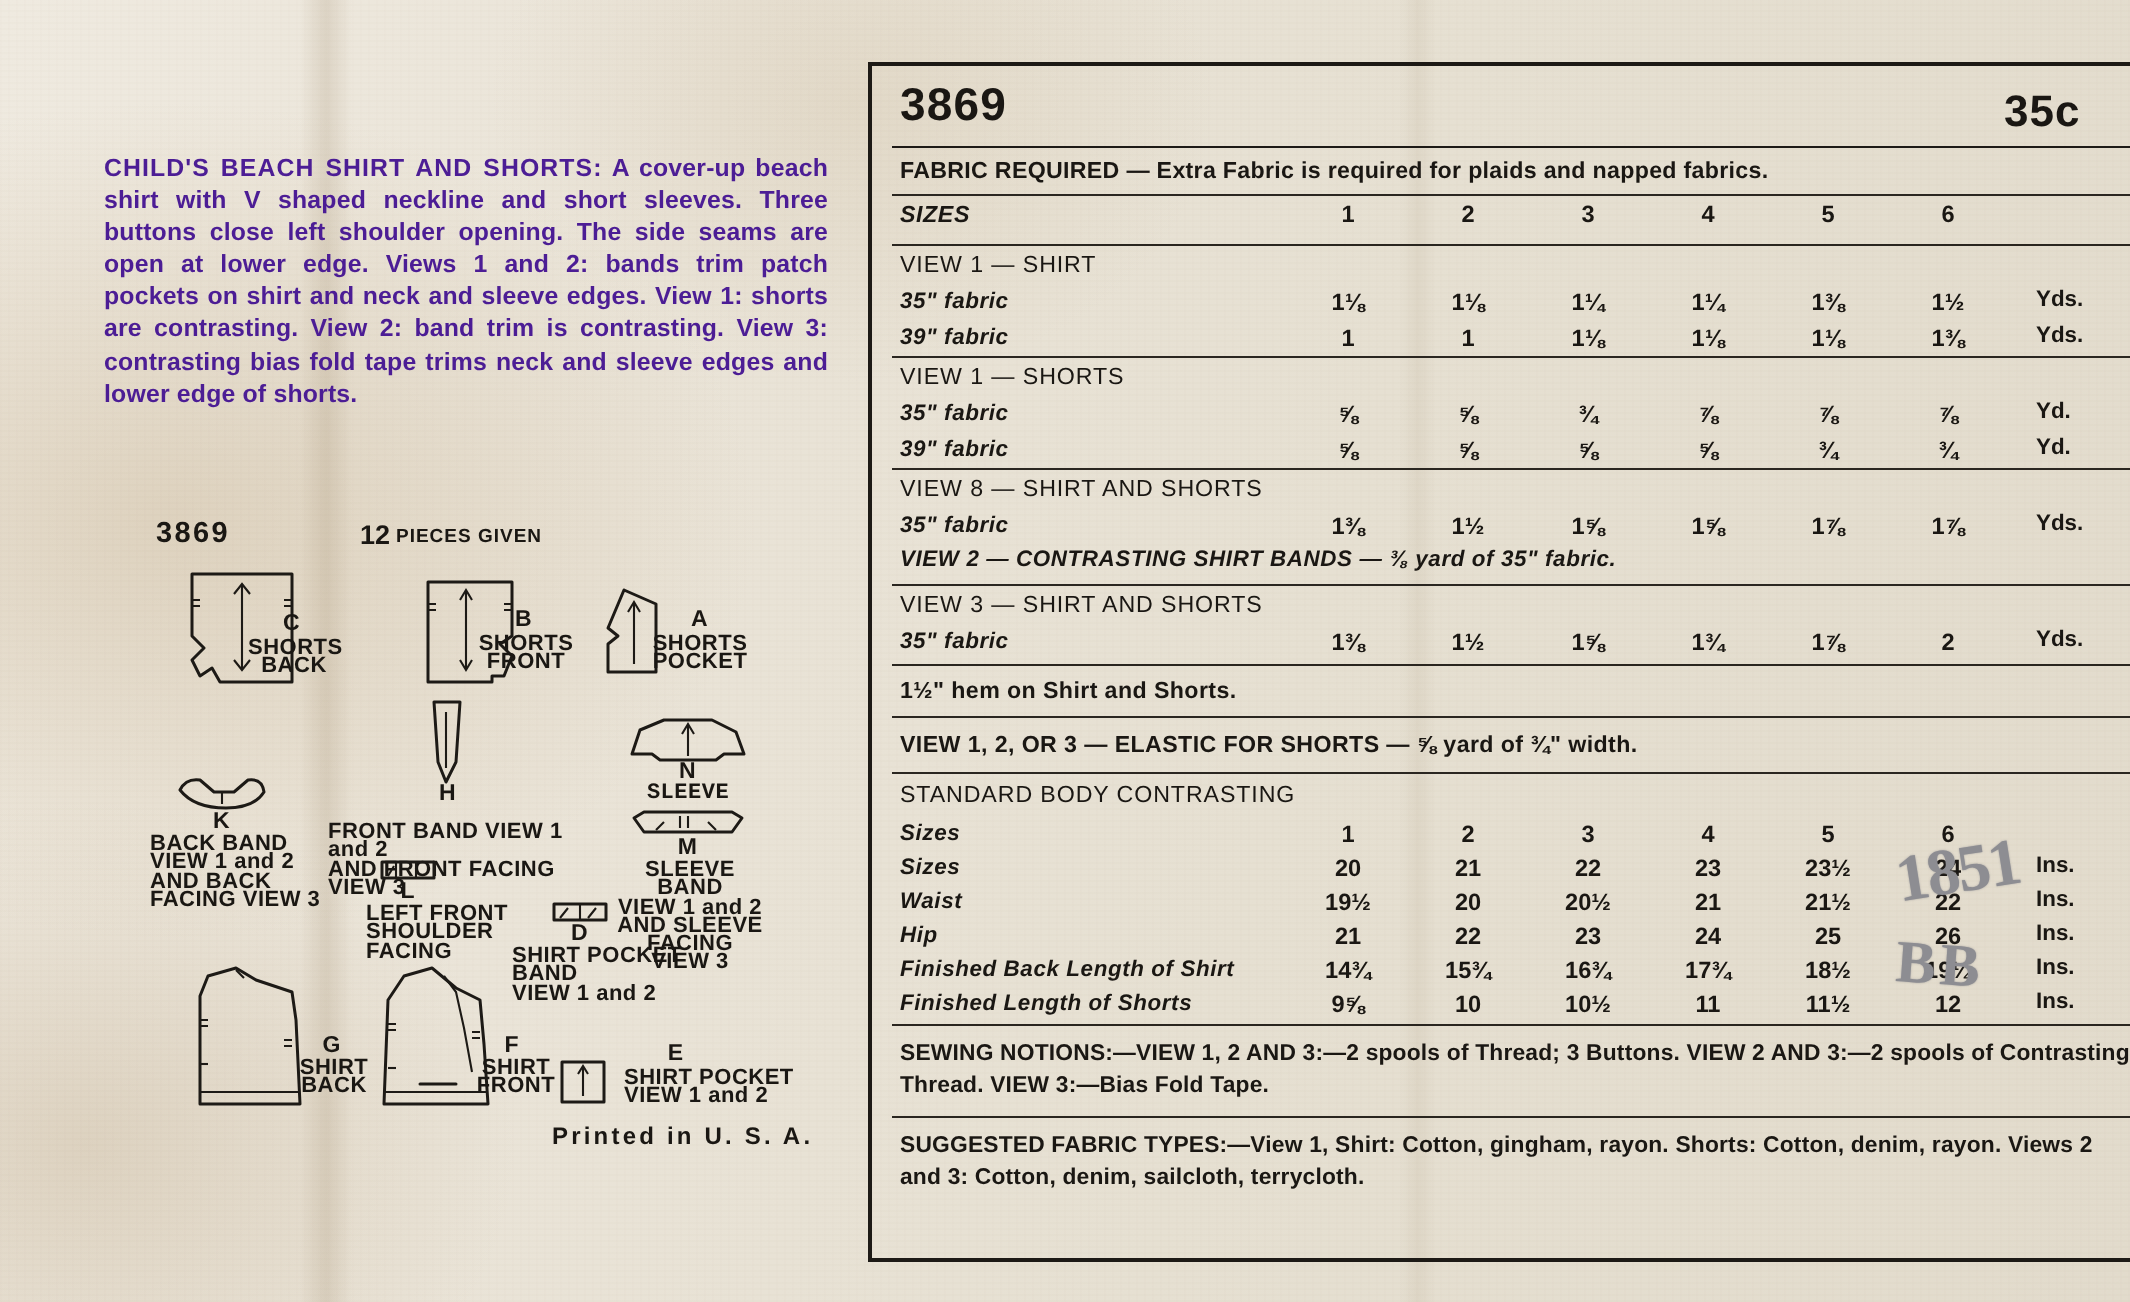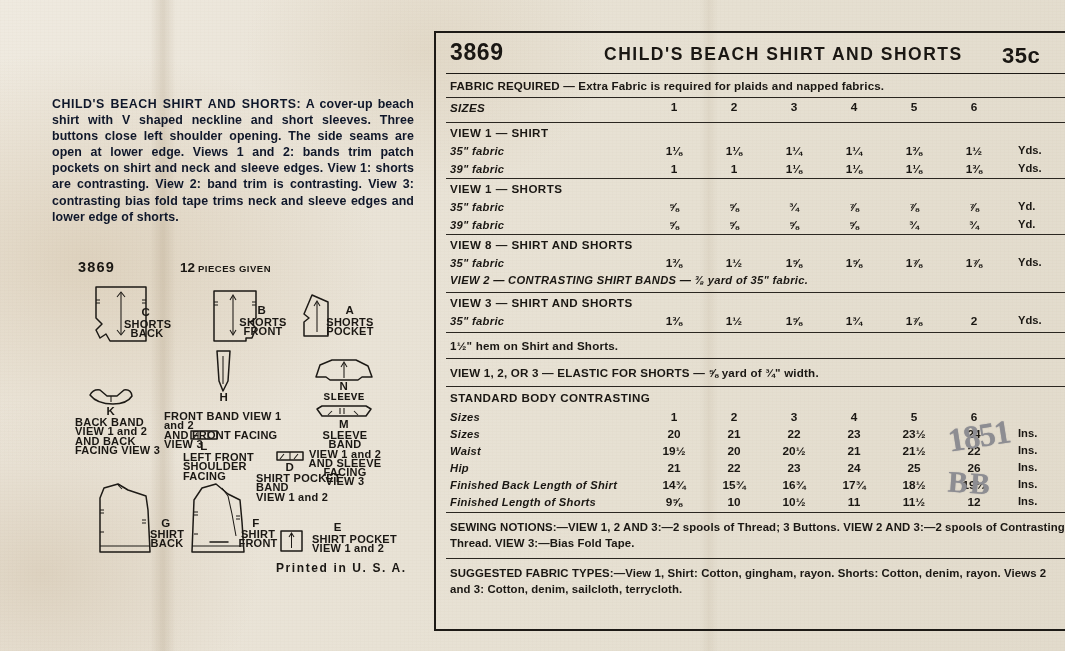--- a/index.html
+++ b/index.html
@@ -25,21 +25,21 @@
       repeating-linear-gradient(0deg, rgba(150,130,100,.05) 0 1px, rgba(0,0,0,0) 1px 3px),
       repeating-linear-gradient(90deg, rgba(150,130,100,.04) 0 1px, rgba(0,0,0,0) 1px 4px);
   }
   .crease{position:absolute;background:linear-gradient(90deg,rgba(255,255,255,0),rgba(160,140,110,.22),rgba(255,255,255,0));}
 
   
   #left{position:absolute;left:0;top:0;width:432px;height:651px;}
   #desc{
     position:absolute;left:52px;top:76px;width:362px;
     font-size:12.4px;line-height:16.1px;font-weight:bold;
-    letter-spacing:.1px;text-align:justify;color:#0f172a;margin-top:20px;
+    letter-spacing:.1px;text-align:justify;color:#4c1d95;
   }
   #desc .lead{letter-spacing:.55px;}
 
   #piecesHead{position:absolute;left:78px;top:259px;width:340px;height:18px;}
   #patNum{position:absolute;left:0;top:0;font-size:14.5px;font-weight:bold;letter-spacing:1.2px;}
   #piecesCount{position:absolute;left:102px;top:1px;font-size:13.5px;font-weight:bold;}
   #piecesLabel{position:absolute;left:120px;top:4px;font-size:9.5px;font-weight:bold;letter-spacing:.5px;}
 
   .piece{position:absolute;}
   .plabel{font-size:11.5px;font-weight:bold;text-align:center;letter-spacing:.6px;line-height:11.5px;}
@@ -66,21 +66,21 @@
   #hdrNum{position:absolute;left:4px;top:6px;font-size:23px;font-weight:bold;letter-spacing:.6px;}
   #hdrTitle{position:absolute;left:158px;top:11px;font-size:17.5px;font-weight:bold;letter-spacing:1.5px;}
   #hdrPrice{position:absolute;left:556px;top:10px;font-size:22px;font-weight:bold;letter-spacing:.5px;}
 
   #fabReq{height:23px;line-height:23px;padding-left:4px;font-size:11.6px;font-weight:bold;letter-spacing:.15px;}
 
   
   .gridrow{position:relative;height:22px;}
   .lbl{position:absolute;left:4px;top:3px;font-size:11.6px;font-weight:bold;letter-spacing:.3px;white-space:nowrap;font-style:italic;}
   .lbl.small{font-size:11.2px;font-weight:bold;}
-  .secthead{position:absolute;left:4px;top:3px;font-size:11.6px;font-weight:bold;letter-spacing:.45px;}
+  .secthead{position:absolute;left:4px;top:3px;font-size:11.6px;font-weight:normal;letter-spacing:.45px;}
   .num{position:absolute;top:2px;width:46px;text-align:center;font-size:11.8px;font-weight:bold;}
   .unit{position:absolute;top:2px;left:572px;width:40px;font-size:11.2px;font-weight:bold;}
   .c0{left:205px}.c1{left:265px}.c2{left:325px}.c3{left:385px}.c4{left:445px}.c5{left:505px}
 
   .note{position:relative;padding:4px 4px 4px 4px;font-size:11.6px;font-weight:bold;letter-spacing:.2px;line-height:15px;}
   .blk{padding:5px 6px 6px 4px;font-size:11.4px;font-weight:bold;line-height:15.5px;letter-spacing:.1px;}
 
   
   .pencil{position:absolute;color:#8d8d92;font-weight:bold;font-family:"Liberation Serif",serif;
           text-shadow:0 0 1px rgba(120,120,128,.6);pointer-events:none;}
@@ -258,21 +258,20 @@
 VIEW 1 and 2</div>
 
   <div id="printedUSA">Printed in U. S. A.</div>
 </div>
 
 <div id="panel">
  <div class="inner">
 
   <div id="hdr" class="rule-th">
     <div id="hdrNum">3869</div>
-    <div id="hdrTitle">CHILD'S BEACH SHIRT AND SHORTS</div>
     <div id="hdrPrice">35c</div>
   </div>
 
   <div id="fabReq" class="rule">FABRIC REQUIRED — Extra Fabric is required for plaids and napped fabrics.</div>
 
   <div class="gridrow rule" style="height:24px;">
     <div class="lbl">SIZES</div>
     <div class="num c0">1</div>
     <div class="num c1">2</div>
     <div class="num c2">3</div>

